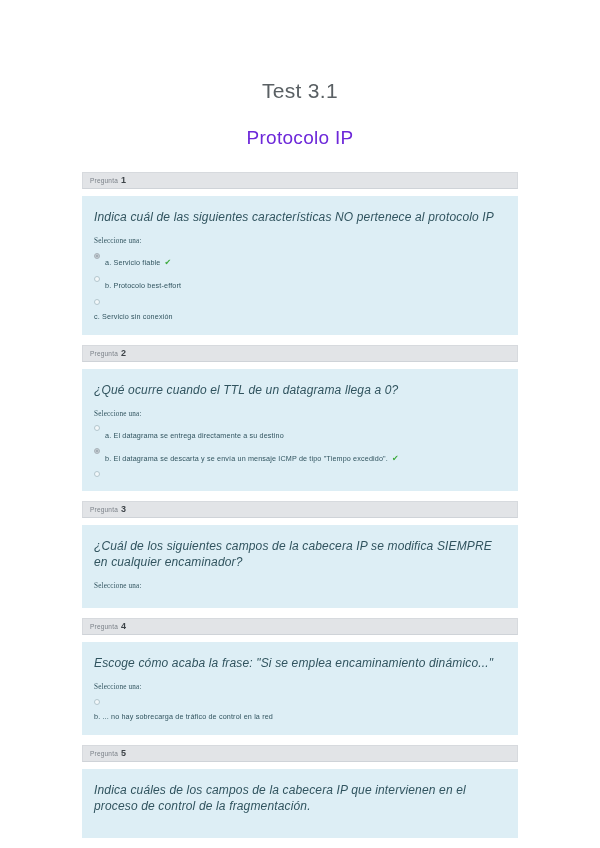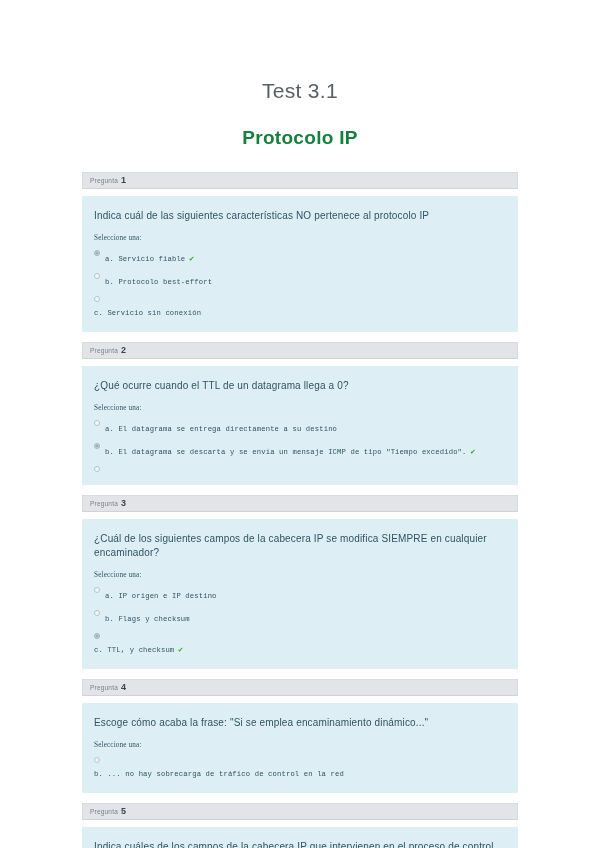--- a/index.html
+++ b/index.html
@@ -31,22 +31,22 @@
   .title-main {
     font-size: 21px;
     font-weight: 400;
     color: #5a6064;
     letter-spacing: 0.3px;
     line-height: 1.2;
     margin: 0;
   }
   .title-sub {
     font-size: 19px;
-    font-weight: 700;
-    color: #15803d;
+    font-weight: 400;
+    color: #6d28d9;
     letter-spacing: 0.3px;
     line-height: 1.2;
     margin: 24px 0 0 0;
   }
 
   
   .questions {
     margin-top: 22px;
     padding: 0 82px;
   }
@@ -75,38 +75,38 @@
     margin-left: 3px;
     line-height: 1;
   }
   .q-body {
     background: #ddeef5;
     padding: 13px 12px 12px 12px;
     box-sizing: border-box;
     margin-top: 7px;
   }
   .q-text {
-    font-size: 10px;
+    font-size: 12px;
     color: #31545f;
     line-height: 1.35;
     margin: 0 0 12px 0;
     letter-spacing: 0.15px;
+    font-style: italic;
   }
   .q-prompt {
     font-size: 7.2px;
     color: #31545f;
     margin: 0 0 6px 0;
     letter-spacing: 0.15px;
     font-family: Liberation Serif, serif;
   }
   .options {
     margin: 0;
     padding: 0;
     list-style: none;
-    font-family: Liberation Mono, monospace;
   }
   .option {
     display: flex;
     align-items: flex-start;
     margin-bottom: 5px;
     min-height: 9px;
   }
   .option:last-child { margin-bottom: 0; flex-direction: column; }
   .radio {
     width: 6px;
@@ -207,55 +207,41 @@
         </div>
       </div>
       <div class="question-block">
         <div class="q-header">
           <span class="q-header-label">Pregunta</span>
           <span class="q-header-num">3</span>
         </div>
         <div class="q-body">
           <p class="q-text">¿Cuál de los siguientes campos de la cabecera IP se modifica SIEMPRE en cualquier encaminador?</p>
           <p class="q-prompt">Seleccione una:</p>
+        </div>
+      </div>
+      <div class="question-block">
+        <div class="q-header">
+          <span class="q-header-label">Pregunta</span>
+          <span class="q-header-num">4</span>
+        </div>
+        <div class="q-body">
+          <p class="q-text">Escoge cómo acaba la frase: "Si se emplea encaminamiento dinámico..."</p>
+          <p class="q-prompt">Seleccione una:</p>
           <ul class="options">
             <li class="option">
               <span class="radio"></span>
-              <span><span class="option-text">a. IP origen e IP destino</span></span>
-            </li>
-            <li class="option">
-              <span class="radio"></span>
-              <span><span class="option-text">b. Flags y checksum</span></span>
-            </li>
-            <li class="option">
-              <span class="radio checked"></span>
-              <span><span class="option-text">c. TTL, y checksum</span><span class="check-mark">✔</span></span>
+              <span><span class="option-text">b. ... no hay sobrecarga de tráfico de control en la red</span></span>
             </li>
           </ul>
         </div>
       </div>
       <div class="question-block">
         <div class="q-header">
           <span class="q-header-label">Pregunta</span>
-          <span class="q-header-num">4</span>
-        </div>
-        <div class="q-body">
-          <p class="q-text">Escoge cómo acaba la frase: "Si se emplea encaminamiento dinámico..."</p>
-          <p class="q-prompt">Seleccione una:</p>
-          <ul class="options">
-            <li class="option">
-              <span class="radio"></span>
-              <span><span class="option-text">b. ... no hay sobrecarga de tráfico de control en la red</span></span>
-            </li>
-          </ul>
-        </div>
-      </div>
-      <div class="question-block">
-        <div class="q-header">
-          <span class="q-header-label">Pregunta</span>
           <span class="q-header-num">5</span>
         </div>
         <div class="q-body">
           <p class="q-text">Indica cuáles de los campos de la cabecera IP que intervienen en el proceso de control de la fragmentación.</p>
         </div>
       </div>
     </div>
 
 </div>
 

